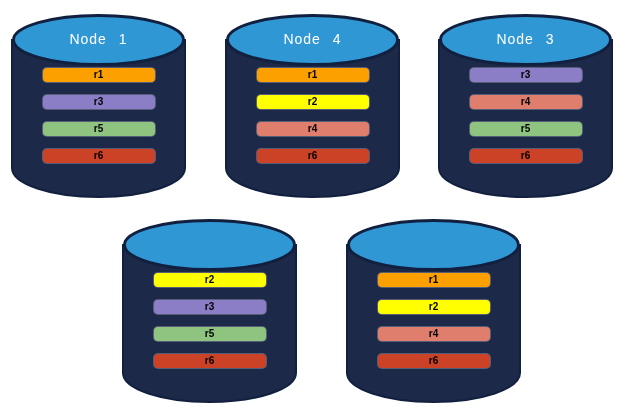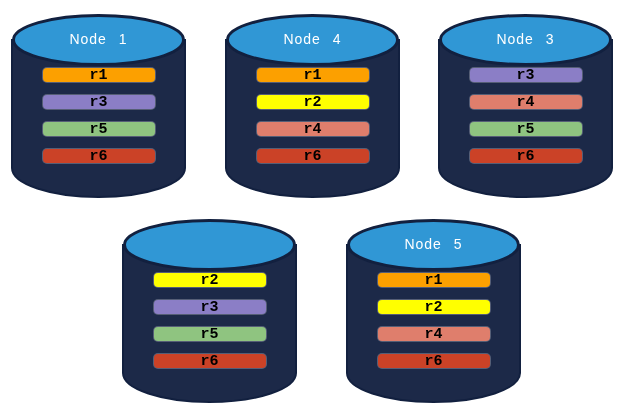--- a/index.html
+++ b/index.html
@@ -68,24 +68,23 @@
     height: 14px;
     margin-bottom: 13px;
     border-radius: 4px;
     display: flex;
     align-items: center;
     justify-content: center;
     box-shadow: 0 0 0 1px rgba(255,255,255,0.25);
   }
   .bar-label {
     color: var(--bar-text, #000000);
-    font-size: 15px;
+    font-size: 10px;
     font-weight: bold;
     line-height: 1;
-    font-family: Liberation Mono, monospace;
   }
 </style>
 </head>
 <body>
 
 <div class="canvas">
     <div class="node pos-0">
     <svg class="cyl" viewBox="0 0 177 188" aria-hidden="true">
       <path class="cyl-body" d="M 2 28 H 175 V 156 A 86.5 29 0 0 1 2 156 Z"></path>
       <ellipse class="cyl-top" cx="88.5" cy="28" rx="85" ry="24.5"></ellipse>
@@ -166,21 +165,20 @@
         <div class="bar" style="background-color: rgb(203, 66, 39);">
     <span class="bar-label">r6</span>
   </div>
       </div>
   </div>
     <div class="node pos-4">
     <svg class="cyl" viewBox="0 0 177 188" aria-hidden="true">
       <path class="cyl-body" d="M 2 28 H 175 V 156 A 86.5 29 0 0 1 2 156 Z"></path>
       <ellipse class="cyl-top" cx="88.5" cy="28" rx="85" ry="24.5"></ellipse>
     </svg>
-    <div class="node-title">Node 5</div>
     <div class="bars">
         <div class="bar" style="background-color: rgb(252, 160, 0);">
     <span class="bar-label">r1</span>
   </div>
         <div class="bar" style="background-color: rgb(255, 255, 0);">
     <span class="bar-label">r2</span>
   </div>
         <div class="bar" style="background-color: rgb(223, 126, 108);">
     <span class="bar-label">r4</span>
   </div>

